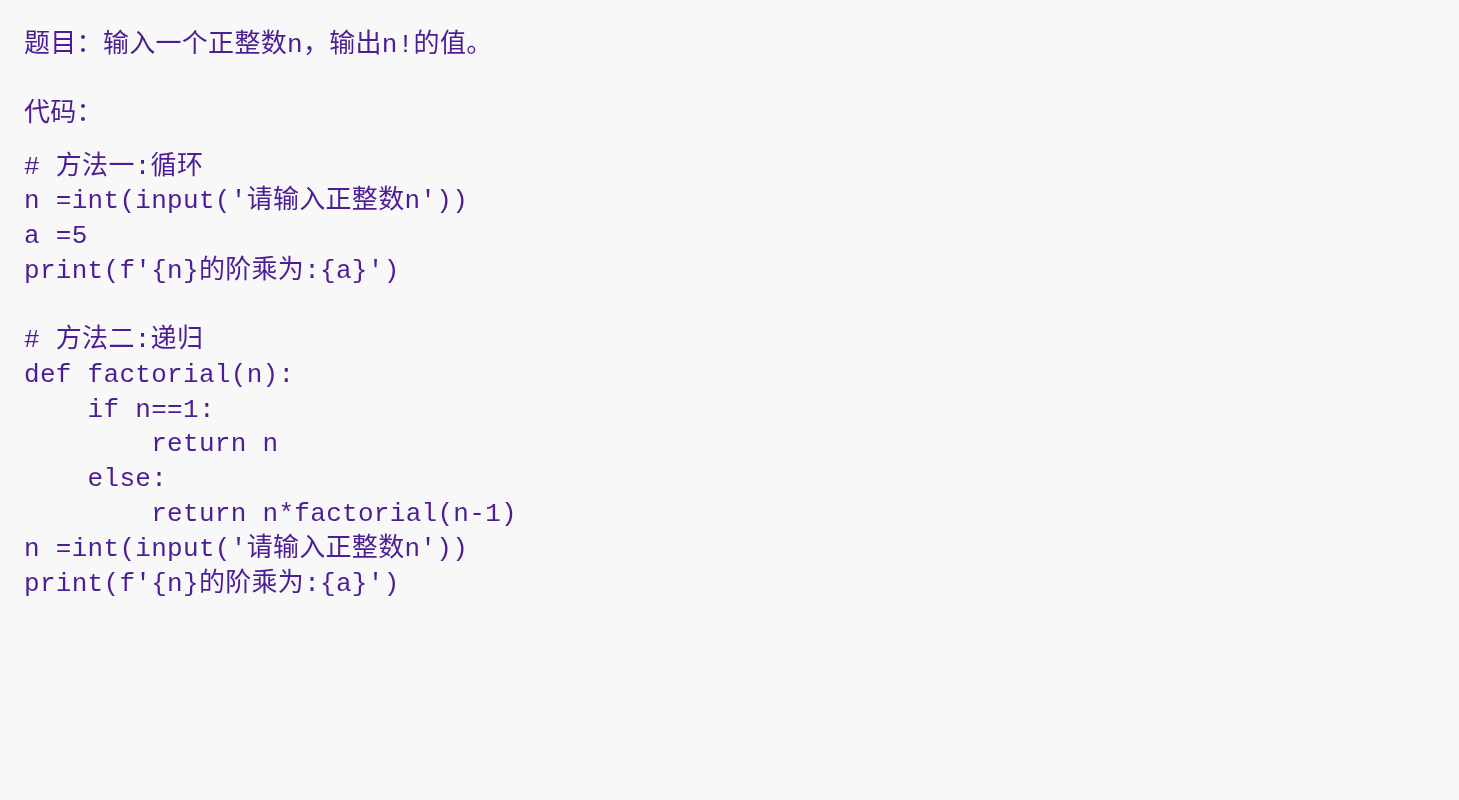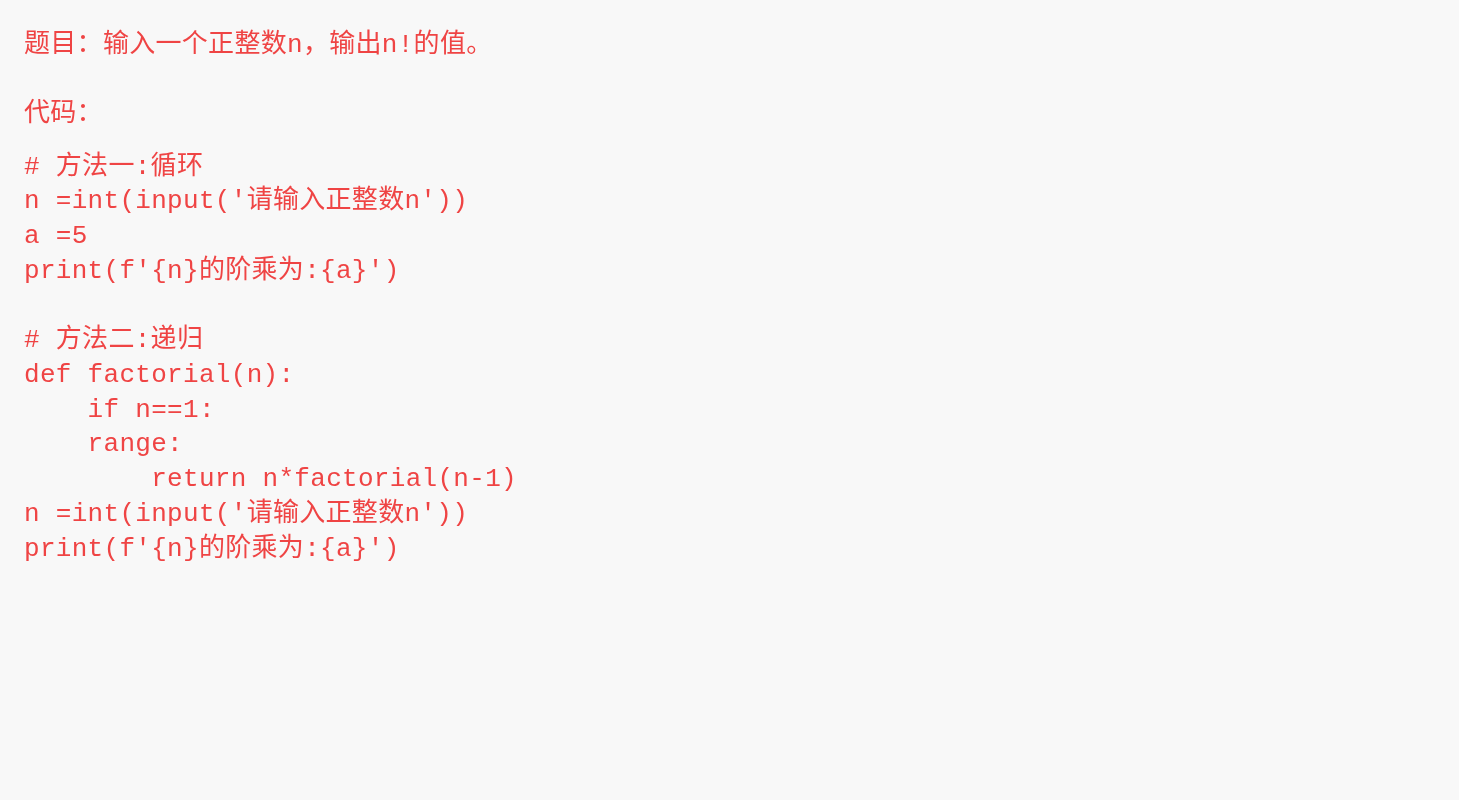--- a/index.html
+++ b/index.html
@@ -7,21 +7,21 @@
     padding: 0;
     background: #f8f8f8;
     width: 1459px;
     height: 800px;
     overflow: hidden;
   }
   .page {
     box-sizing: border-box;
     padding: 28px 24px;
     font-family: "Courier New", Courier, "SimSun", "Noto Sans CJK SC", monospace;
-    color: #ef4444;
+    color: #4c1d95;
     font-size: 26px;
     line-height: 1.34;
     letter-spacing: 0.3px;
   }
   .title-line {
     margin-bottom: 34px;
   }
   .label-line {
     margin-bottom: 18px;
   }
@@ -44,18 +44,19 @@
   <div class="code-line"># 方法一:循环</div>
   <div class="code-line">n =int(input('请输入正整数n'))</div>
   <div class="code-line">a =5</div>
   <div class="code-line">print(f'{n}的阶乘为:{a}')</div>
 
   <div class="blank"></div>
 
   <div class="code-line"># 方法二:递归</div>
   <div class="code-line">def factorial(n):</div>
   <div class="code-line">    if n==1:</div>
-  <div class="code-line">    range:</div>
+  <div class="code-line">        return n</div>
+  <div class="code-line">    else:</div>
   <div class="code-line">        return n*factorial(n-1)</div>
   <div class="code-line">n =int(input('请输入正整数n'))</div>
   <div class="code-line">print(f'{n}的阶乘为:{a}')</div>
 
 </div>
 
 </body></html>

